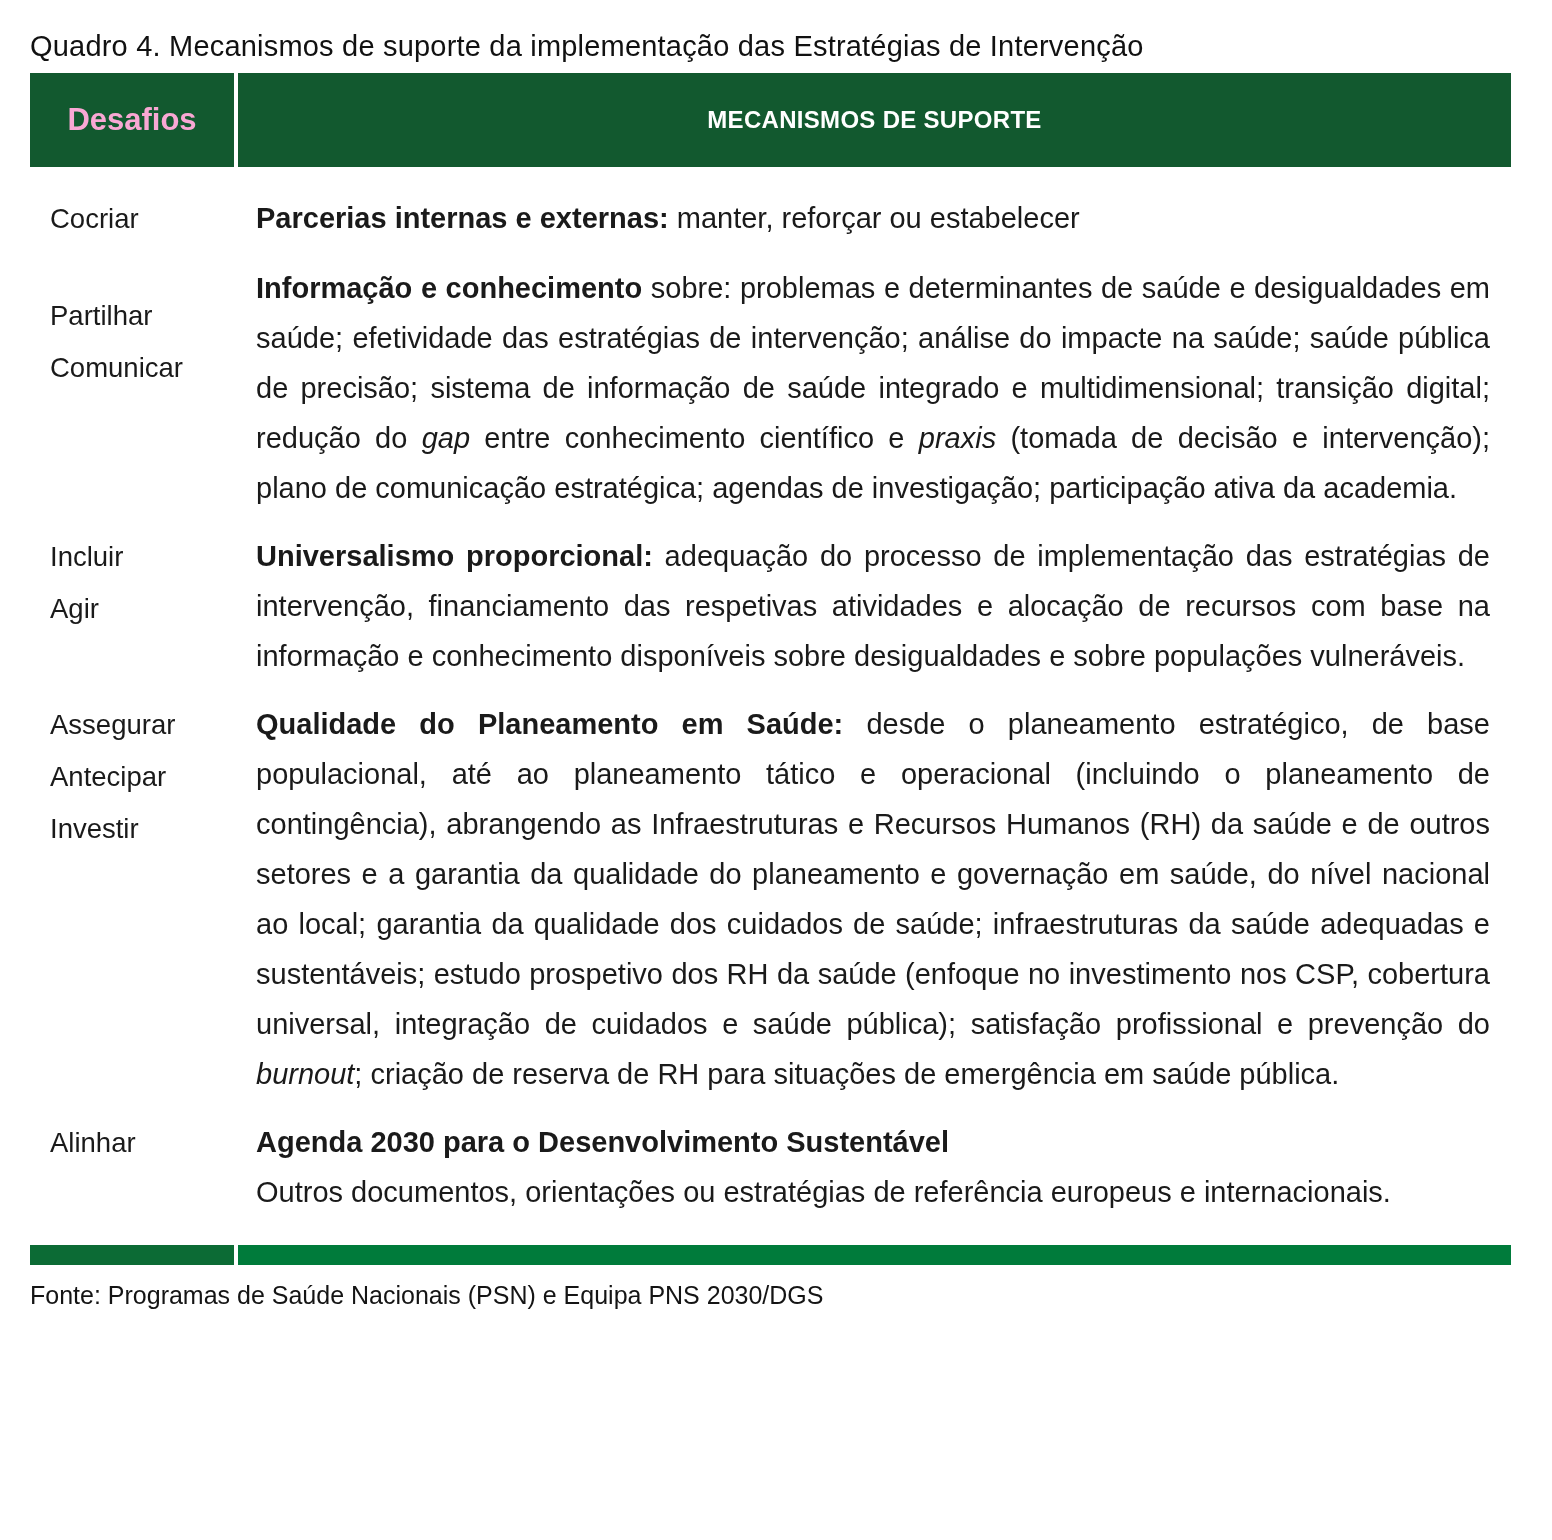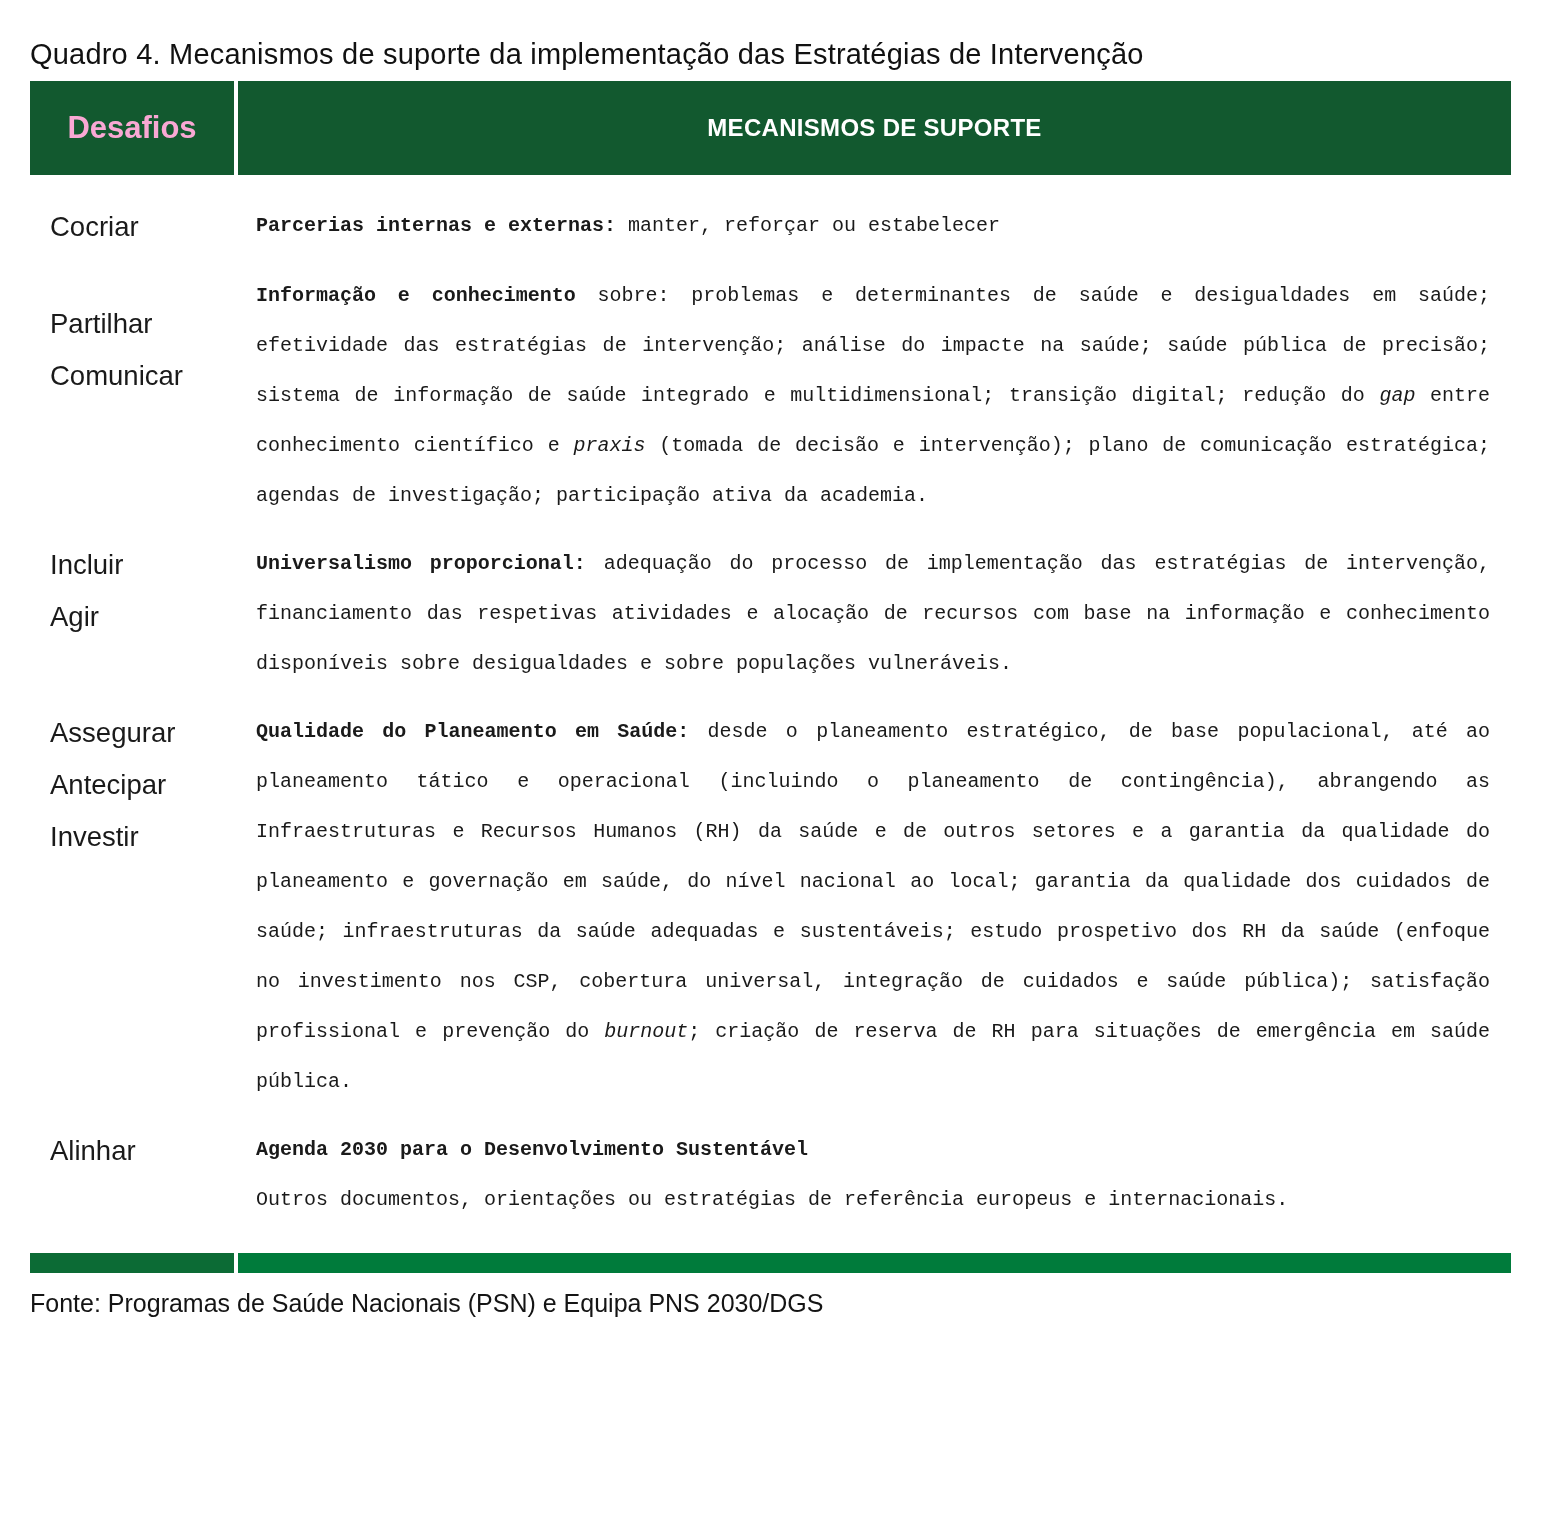--- a/index.html
+++ b/index.html
@@ -12,21 +12,21 @@
   }
   *{box-sizing:border-box;}
   html,body{margin:0;padding:0;background:#ffffff;}
   body{
     width:1552px;
     min-height:1540px;
     font-family:"Liberation Sans", sans-serif;
     color:var(--ink);
   }
   .page{
-    padding:36px 41px 24px 30px;
+    padding:28px 41px 24px 30px;
   }
   .table-title{
     font-size:29px;
     font-weight:400;
     line-height:36px;
     margin:0 0 9px 0;
     color:#111;
     letter-spacing:0.2px;
   }
   .support-table{width:100%;}
@@ -72,26 +72,25 @@
     font-size:27.5px;
     line-height:52px;
     color:var(--ink);
   }
   .cell-mecanismos{
     flex:1 1 auto;
     padding:0 21px 0 18px;
   }
   .para{
     margin:0;
-    font-size:20px;
+    font-size:29px;
     line-height:50px;
     text-align:justify;
     hyphens:none;
     color:var(--ink);
-    font-family:Liberation Mono, monospace;
   }
   .para .b{font-weight:700;}
   .para .i{font-style:italic;}
   .bottom-bar{
     display:flex;
     gap:var(--col-gap);
     height:20px;
     margin-top:28px;
   }
   .bar-left{

